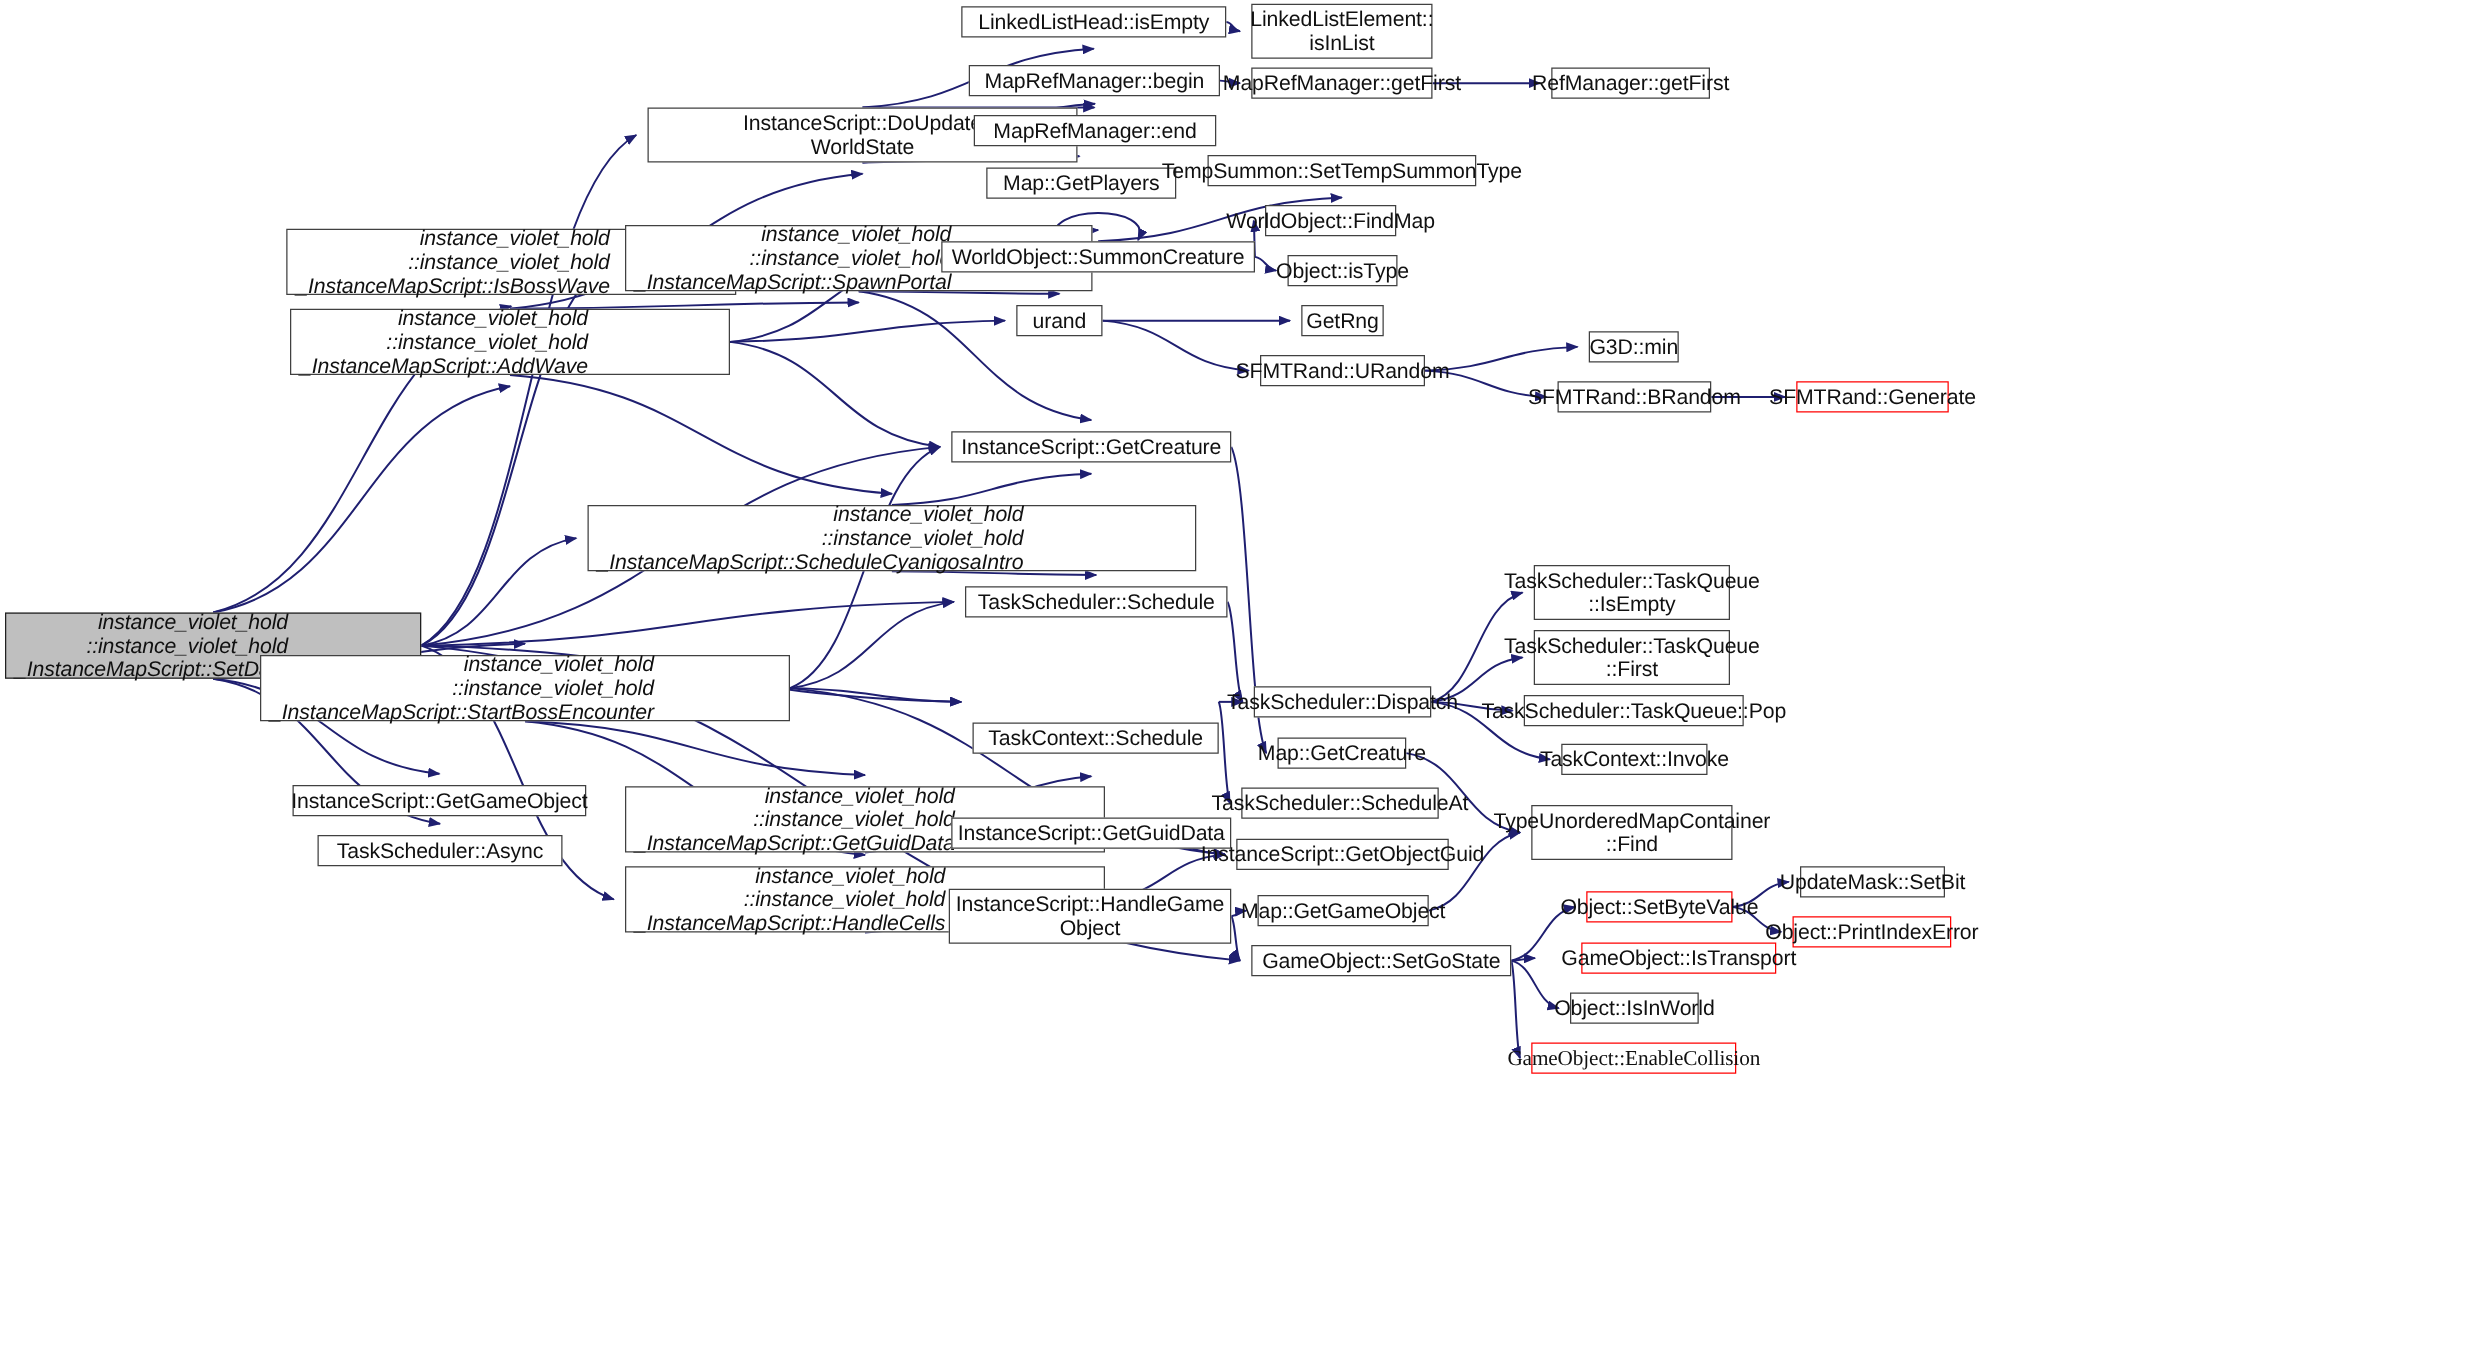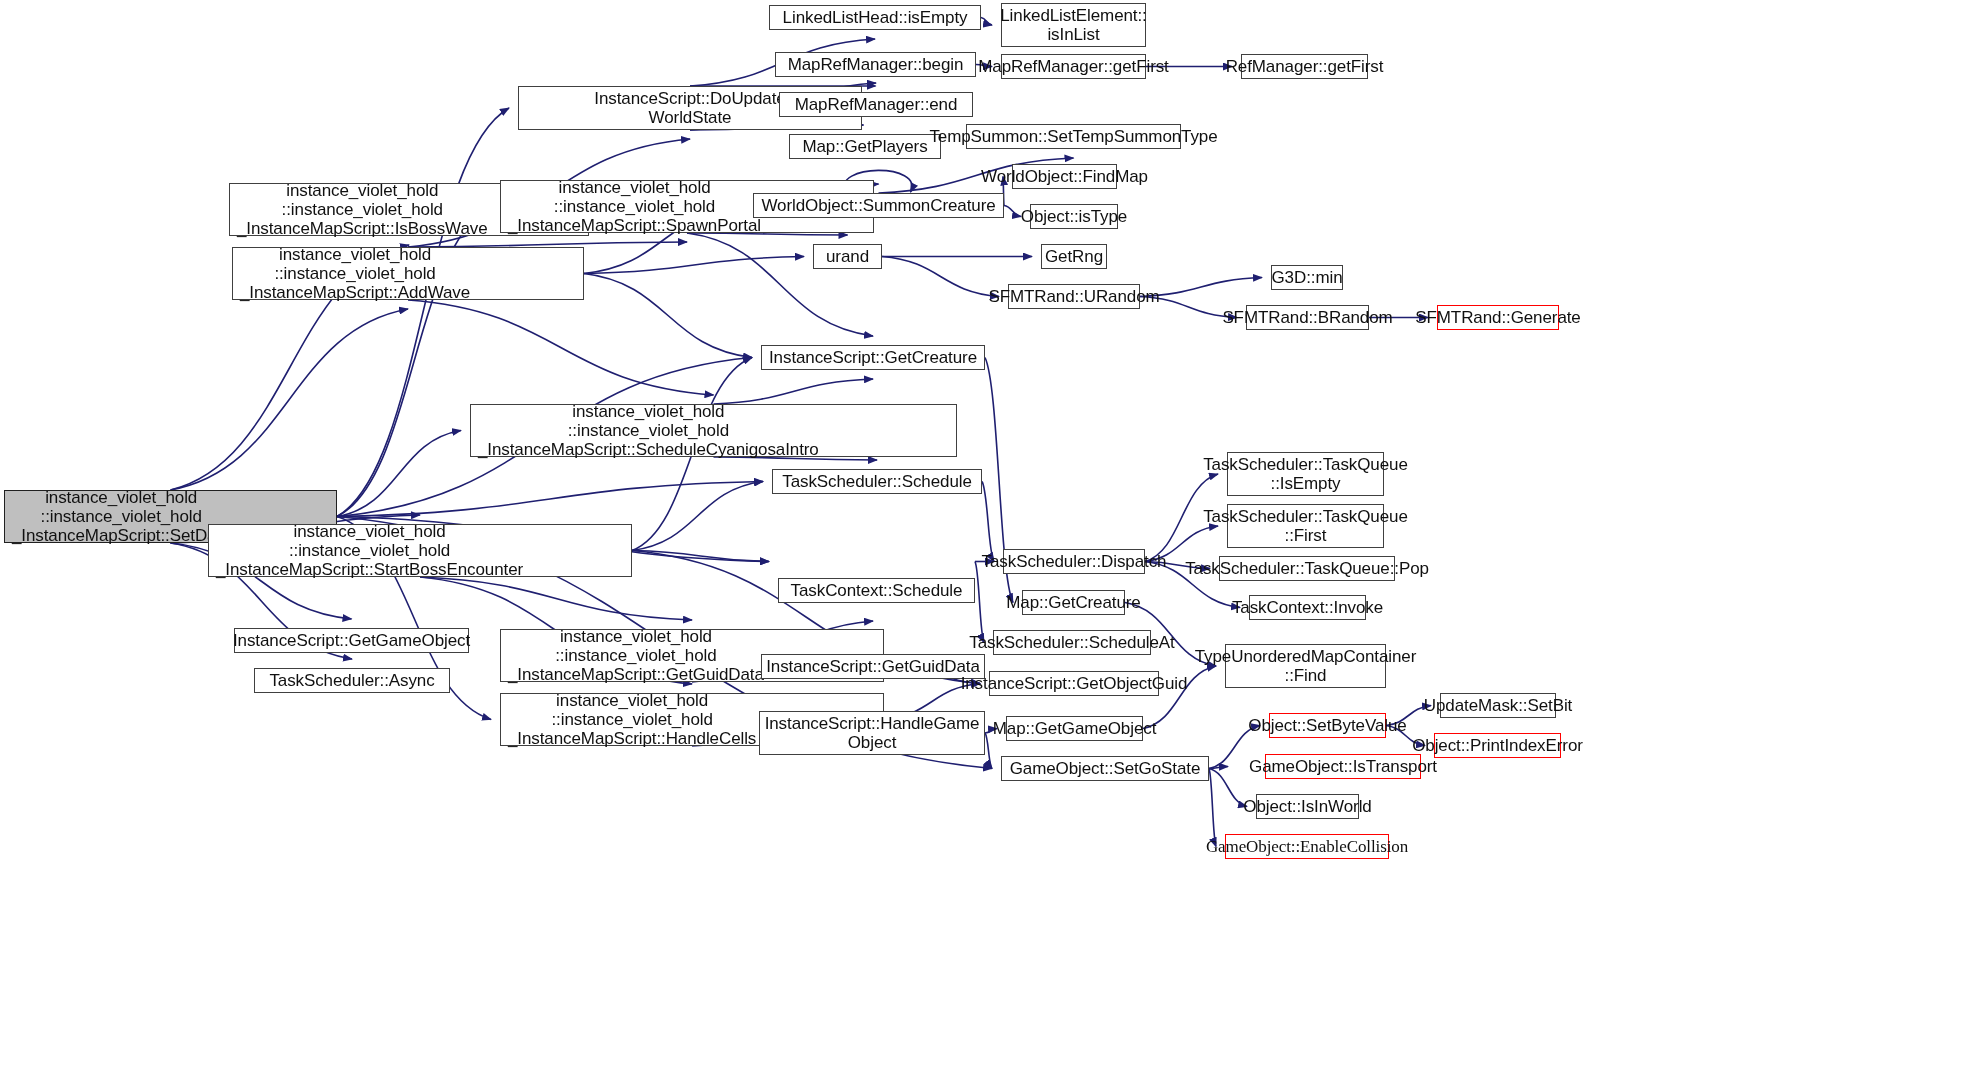--- a/index.html
+++ b/index.html
@@ -43,22 +43,23 @@
   }
   .node.current {
     background: #bfbfbf;
     border-color: #202020;
   }
   .node.red {
     border-color: #ff0000;
   }
   .node.tall3 {
     justify-content: flex-start;
-    text-align: center;
+    text-align: right;
     padding-left: 7px;
+    font-style: italic;
   }
 </style>
 </head>
 <body>
 
 <div id="canvas">
   <svg id="edges" viewBox="0 0 1973 1083" xmlns="http://www.w3.org/2000/svg">
     <defs>
       <marker id="arrow" markerWidth="10" markerHeight="8" refX="9" refY="4" orient="auto" markerUnits="userSpaceOnUse">
         <path d="M0,0 L10,4 L0,8 z" fill="#1f1f70"></path>

